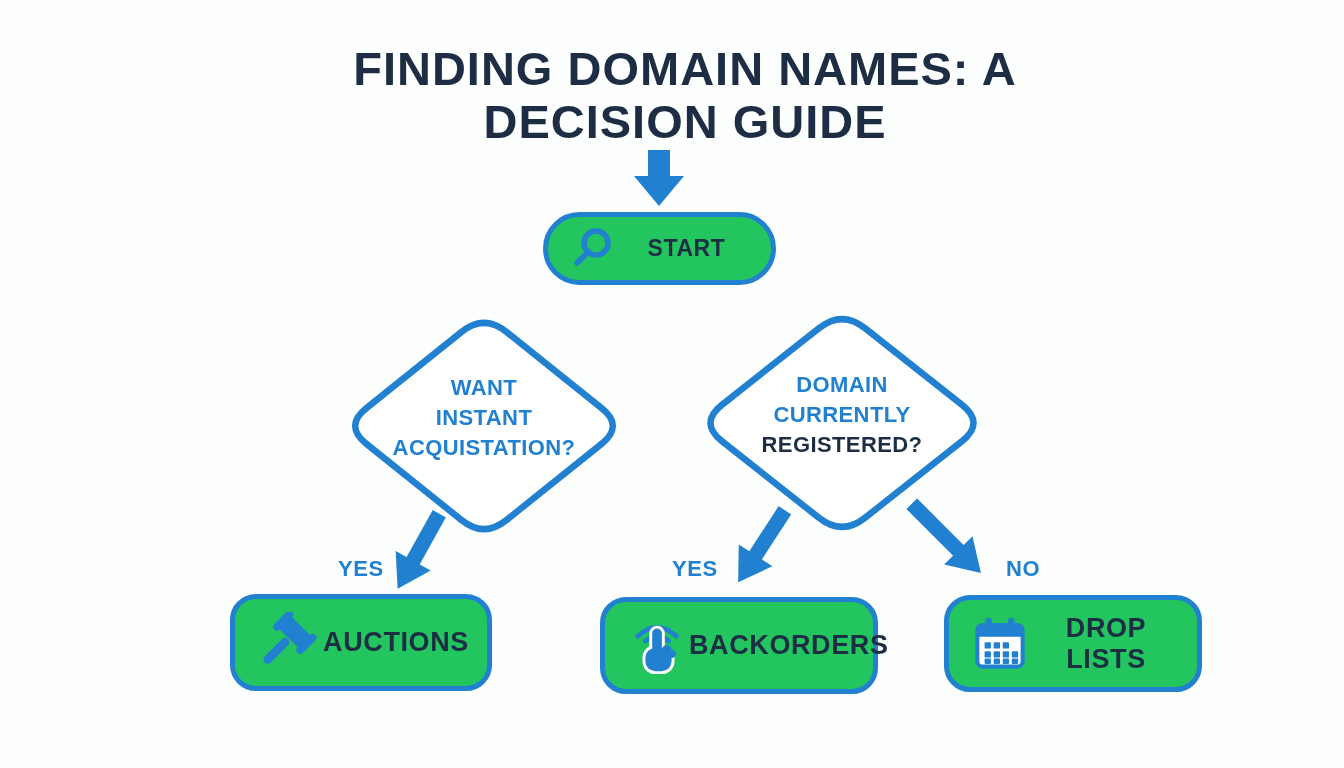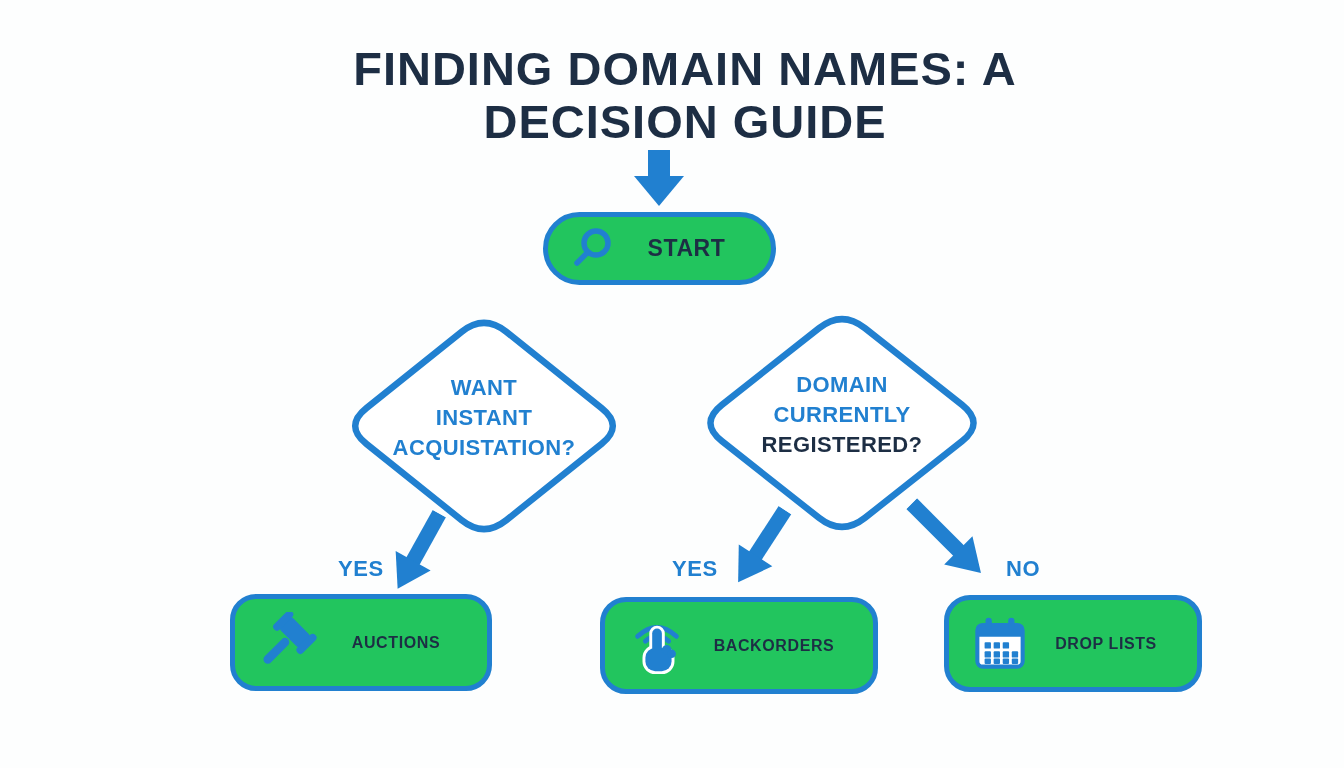--- a/index.html
+++ b/index.html
@@ -20,21 +20,21 @@
     font-size:47px; font-weight:800; letter-spacing:1px; line-height:1.13;
   }
   
   .node{
     position:absolute; display:flex; align-items:center;
     background:#22c55e; border:5px solid var(--blue);
     box-sizing:border-box;
   }
   .node .node-label{
     flex:1; text-align:center; color:var(--navy);
-    font-weight:800; font-size:16px; letter-spacing:.6px;
+    font-weight:800; font-size:27px; letter-spacing:.6px;
     padding-right:14px;
   }
   .start-pill{
     left:543px; top:212px; width:233px; height:73px;
     border-radius:40px; padding-left:22px;
   }
   .start-pill .node-label{font-size:23px;}
   .outcome{border-radius:26px; padding-left:22px;}
   .outcome-auctions{left:230px; top:594px; width:262px; height:97px;}
   .outcome-backorders{left:600px; top:597px; width:278px; height:97px;}

